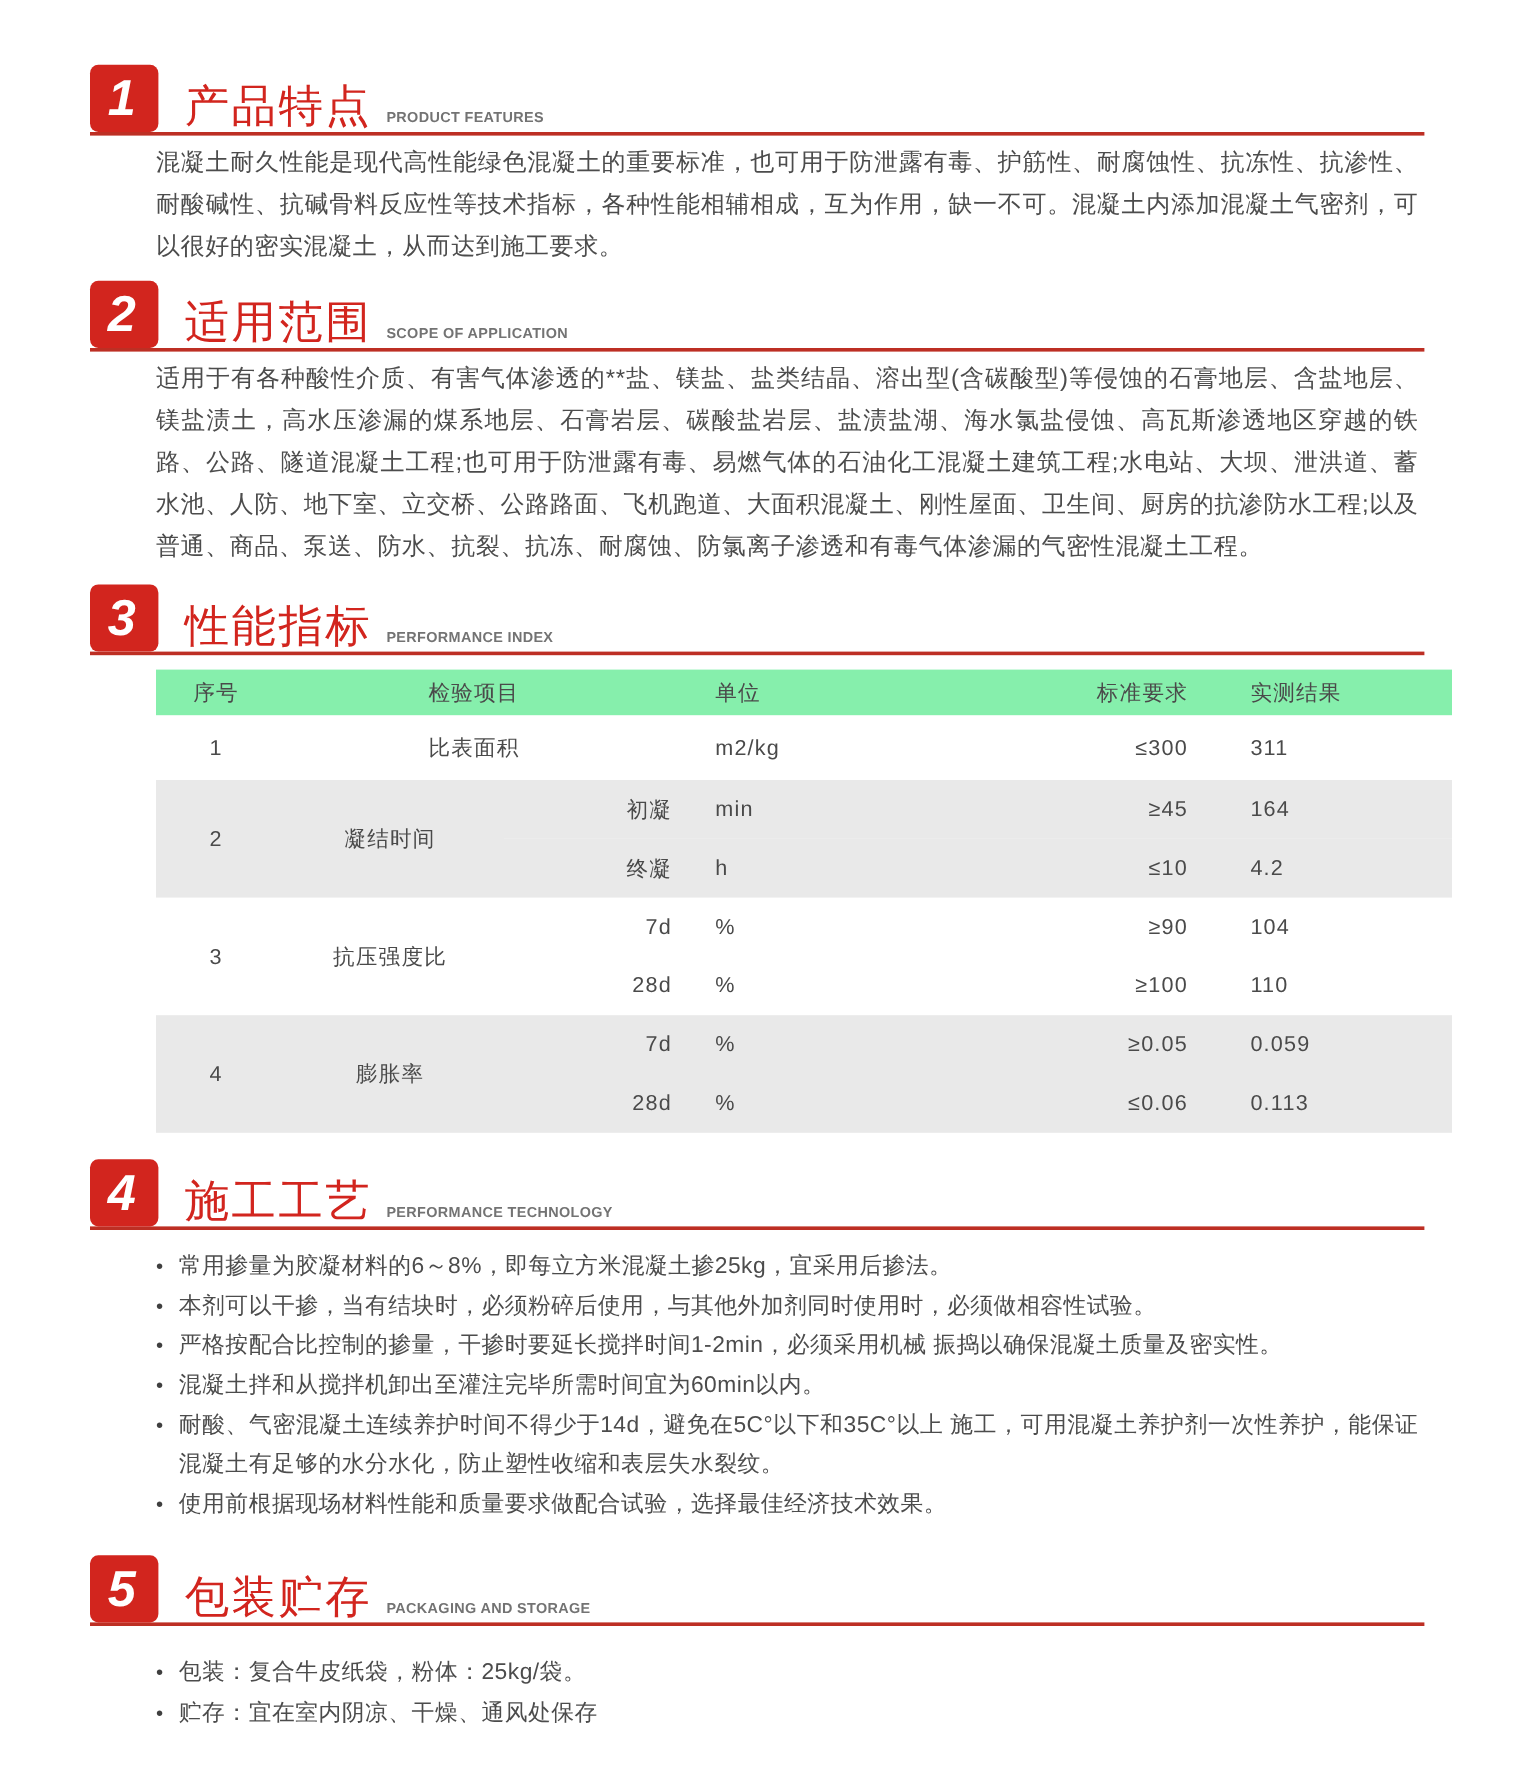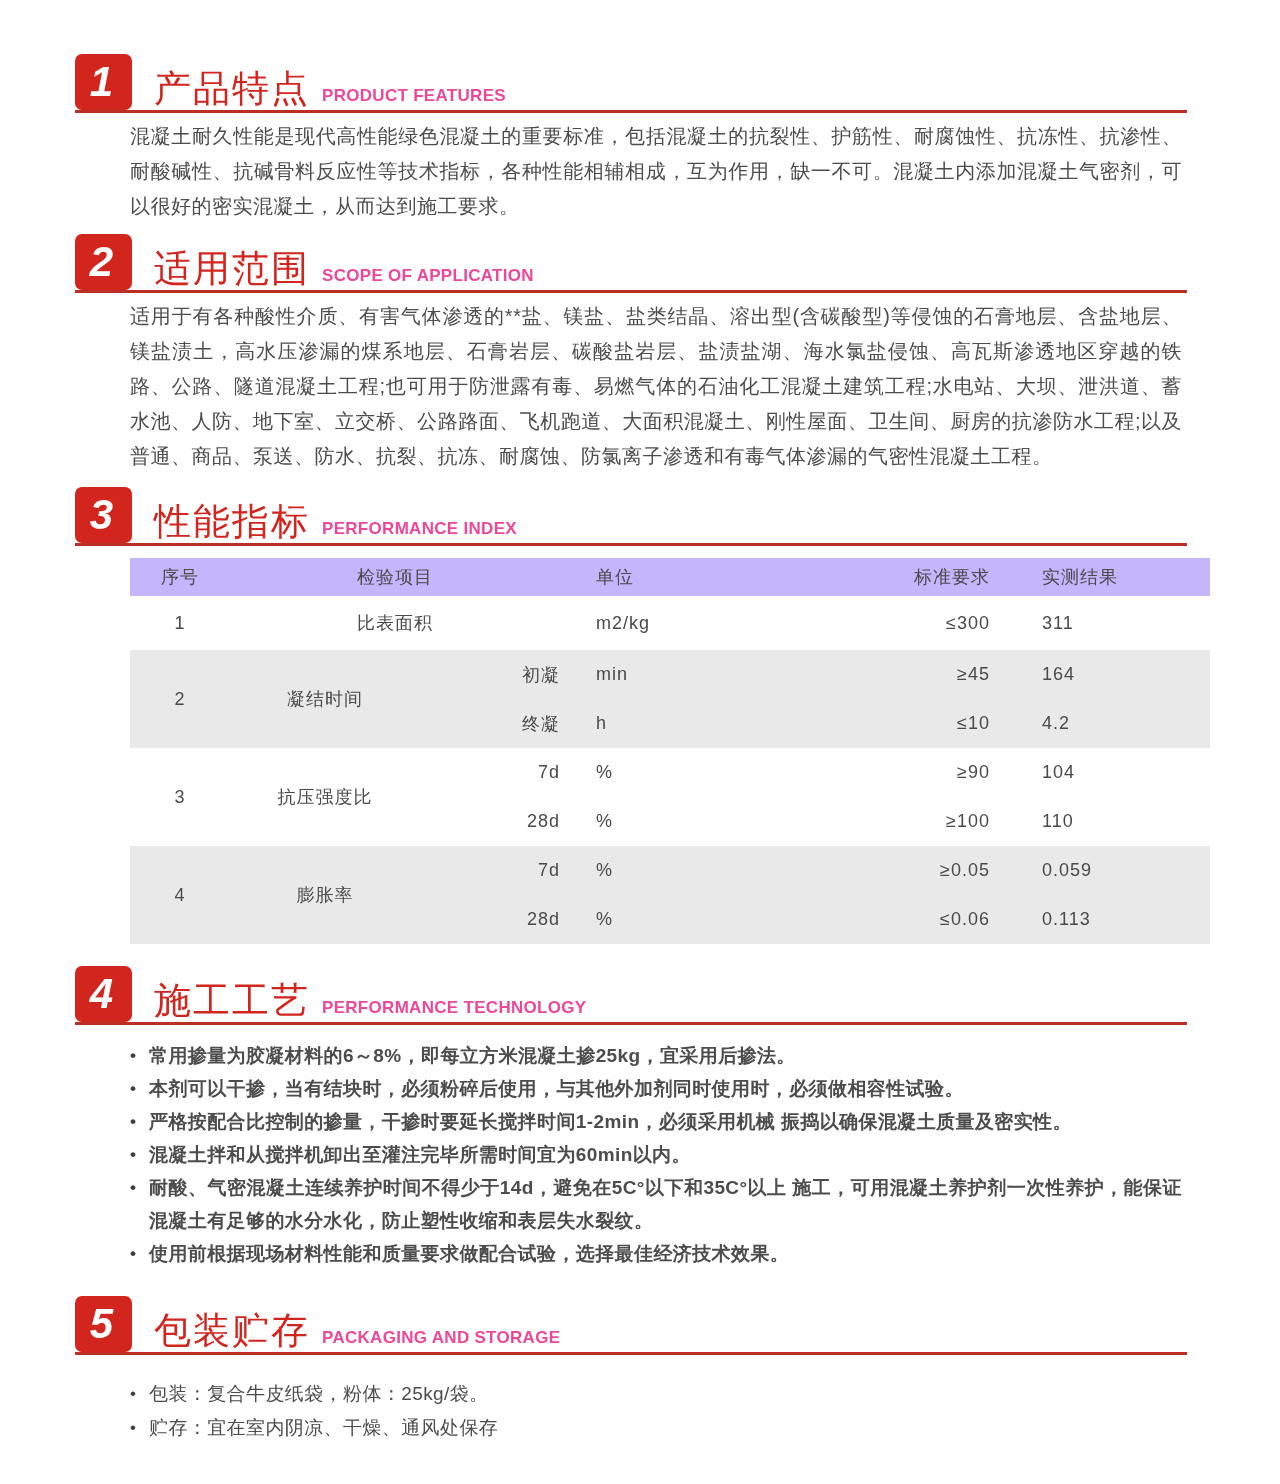--- a/index.html
+++ b/index.html
@@ -18,21 +18,21 @@
     width:57px;height:56px;background:#d2251e;border-radius:7px;
     color:#fff;font-size:42px;font-weight:bold;font-style:italic;
     display:flex;align-items:center;justify-content:center;
     line-height:1;flex:0 0 auto;padding-right:4px;box-sizing:border-box;
   }
   .sec-title{
     font-size:37px;font-weight:normal;color:#d2251e;line-height:1;
     margin:0 0 3px 22px;letter-spacing:2px;
   }
   .sec-sub{
-    font-size:17px;font-weight:bold;color:#ec4899;line-height:1;
+    font-size:12px;font-weight:bold;color:#737373;line-height:1;
     margin:0 0 6px 12px;letter-spacing:.3px;white-space:nowrap;
   }
   
   .body-text{
     margin:6px 98px 0 130px;font-size:20px;line-height:35px;
     color:#4c4c4c;text-align:justify;letter-spacing:.5px;
   }
   
   .bullets{list-style:none;margin:14px 98px 0 128px;padding:0;}
   .bullets li{
@@ -46,51 +46,51 @@
   
   table.perf{
     border-collapse:collapse;table-layout:fixed;
     margin:12px 0 0 130px;width:1080px;
   }
   table.perf td,table.perf th{
     font-size:18px;font-weight:normal;color:#4a4a4a;vertical-align:middle;
     padding:0;letter-spacing:1px;
   }
   tr.gray{background:#e9e9e9;}
-  tr.hrow{background:#c4b5fd;height:38px;}
+  tr.hrow{background:#86efac;height:38px;}
   tr.r1{height:54px;}
   tr.sub{height:49px;}
   .c-no{text-align:center;}
   .c-item{text-align:center;}
   .c-sub{text-align:right;padding-left:30px !important;}
   .c-unit{text-align:left;padding-left:36px !important;}
   .c-std{text-align:right;padding-left:58px !important;margin-top:45px;}
   .c-meas{text-align:left;padding-left:52px !important;}
   
   .sec2{margin-top:8px;}
   .sec3{margin-top:11px;}
   .sec4{margin-top:20px;}
   .sec5{margin-top:24px;}
-  .sec4 .bullets{margin-top:14px;font-weight:bold;}
+  .sec4 .bullets{margin-top:14px;}
   .sec5 .bullets{margin-top:22px;}
 </style>
 </head>
 <body>
 
 <div class="page">
 
   <section class="sec1">
     <header class="sec-head">
       <div class="badge">
         <span>1</span>
       </div>
       <h2 class="sec-title">产品特点</h2>
       <span class="sec-sub">PRODUCT FEATURES</span>
     </header>
-    <p class="body-text">混凝土耐久性能是现代高性能绿色混凝土的重要标准，包括混凝土的抗裂性、护筋性、耐腐蚀性、抗冻性、抗渗性、耐酸碱性、抗碱骨料反应性等技术指标，各种性能相辅相成，互为作用，缺一不可。混凝土内添加混凝土气密剂，可以很好的密实混凝土，从而达到施工要求。</p>
+    <p class="body-text">混凝土耐久性能是现代高性能绿色混凝土的重要标准，也可用于防泄露有毒、护筋性、耐腐蚀性、抗冻性、抗渗性、耐酸碱性、抗碱骨料反应性等技术指标，各种性能相辅相成，互为作用，缺一不可。混凝土内添加混凝土气密剂，可以很好的密实混凝土，从而达到施工要求。</p>
   </section>
 
   <section class="sec2">
     <header class="sec-head">
       <div class="badge">
         <span>2</span>
       </div>
       <h2 class="sec-title">适用范围</h2>
       <span class="sec-sub">SCOPE OF APPLICATION</span>
     </header>

